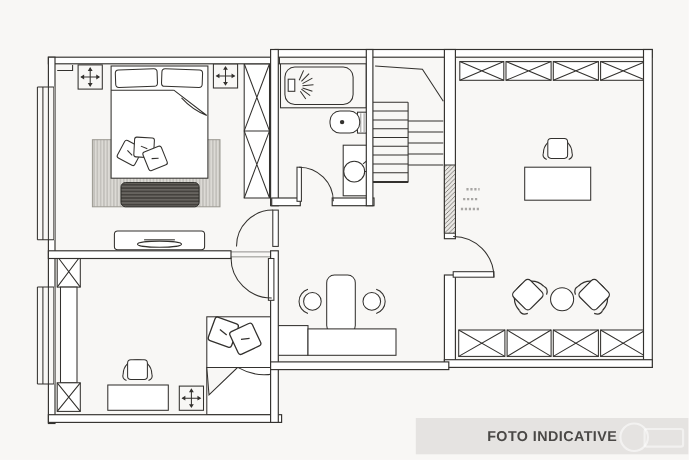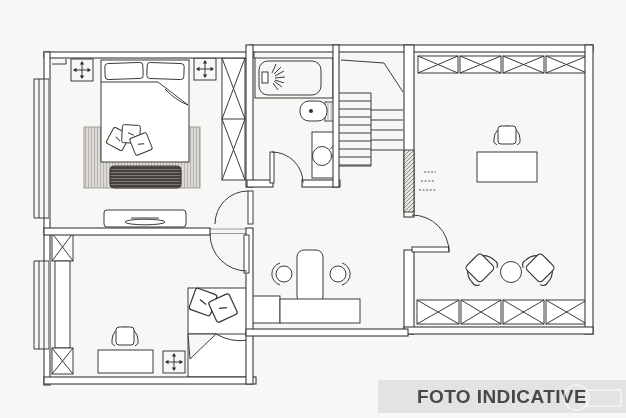--- a/index.html
+++ b/index.html
@@ -7,21 +7,21 @@
          font-family:"Liberation Sans",sans-serif;}
   svg{position:absolute;left:0;top:0;}
   
   .w  {fill:var(--wall-fill,#fff);stroke:var(--line,#33312e);stroke-width:1.05;}
   .s  {fill:none;stroke:var(--line,#33312e);stroke-width:.95;}
   .f  {fill:var(--paper,#f8f7f5);stroke:var(--line,#33312e);stroke-width:.95;}
   .fw {fill:#ffffff;stroke:var(--line,#33312e);stroke-width:.95;}
   .thin{fill:none;stroke:var(--line,#33312e);stroke-width:.6;opacity:.8;}
   .banner{position:absolute;left:378px;top:380px;width:248px;height:33px;
           background:var(--banner-bg,#e5e3e1);display:flex;align-items:center;justify-content:center;}
-  .banner-text{font-weight:700;font-size:19px;letter-spacing:.4px;color:var(--banner-fg,#4a4846);}
+  .banner-text{font-weight:700;font-size:13px;letter-spacing:.4px;color:var(--banner-fg,#4a4846);}
   .wm-circle{position:absolute;right:36px;top:4px;width:23px;height:23px;
              border:2px solid rgba(255,255,255,.55);border-radius:50%;}
   .wm-rect{position:absolute;right:4px;top:9px;width:33px;height:14px;
            border:2px solid rgba(255,255,255,.5);border-radius:3px;}
 </style>
 </head>
 <body>
 
 <div class="stage">
 <svg width="626" height="418" viewBox="0 0 626 418">

